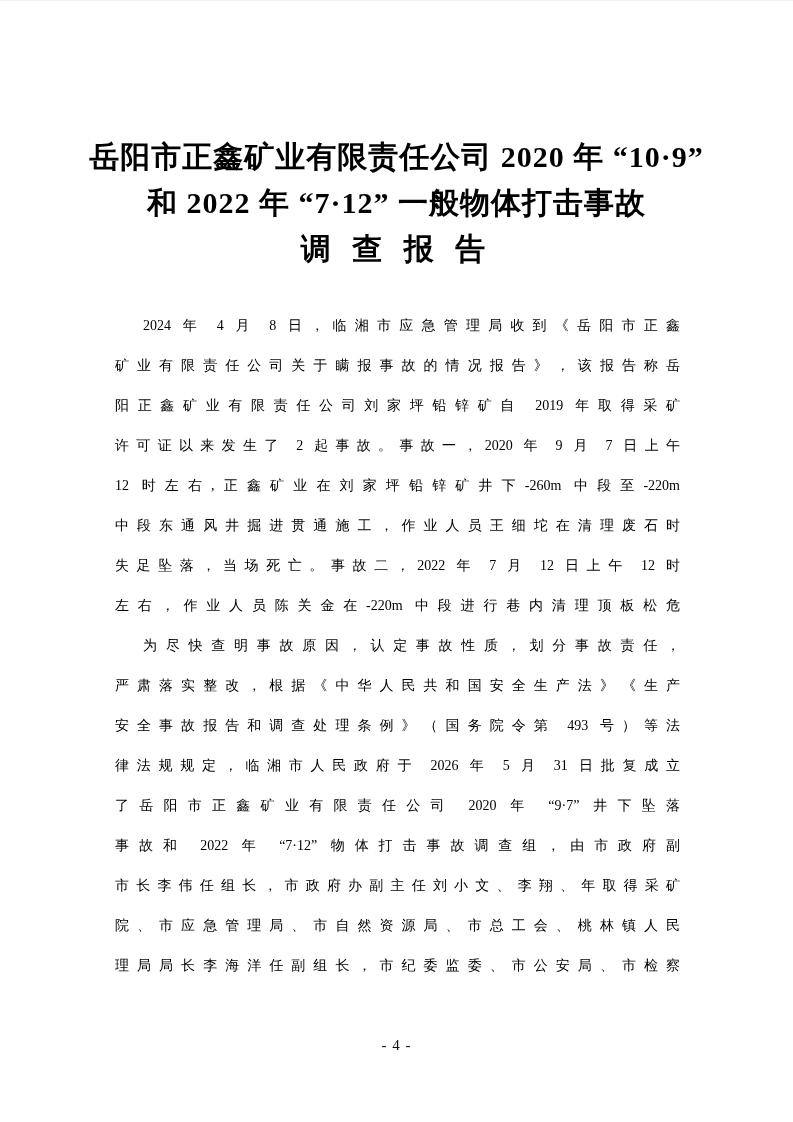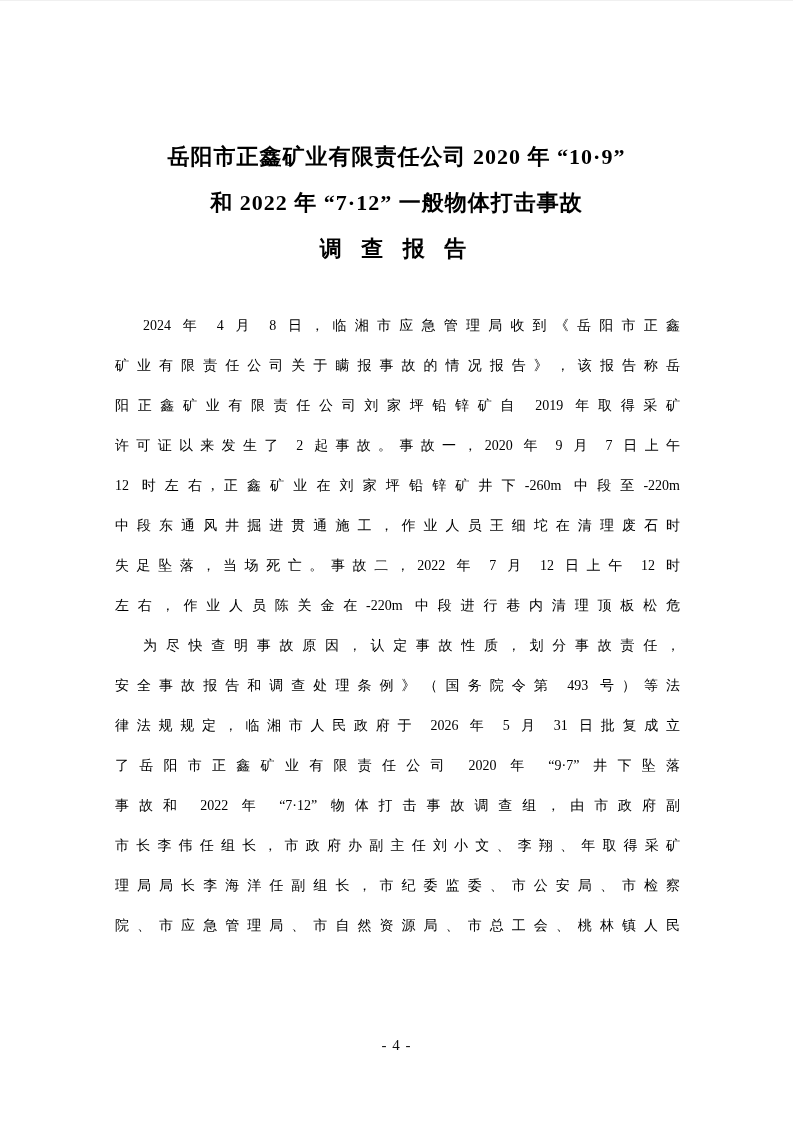--- a/index.html
+++ b/index.html
@@ -22,21 +22,21 @@
     box-sizing: border-box;
     border-top: 1px solid #f0f0f0;
   }
   .report-title {
     position: absolute;
     top: 133px;
     left: 40px;
     right: 40px;
     margin: 0;
     text-align: center;
-    font-size: 22px;
+    font-size: 30px;
     font-weight: 700;
     line-height: 46px;
     letter-spacing: 1px;
   }
   .title-line {
     white-space: nowrap;
   }
   .title-line.spread {
     letter-spacing: 7px;
   }
@@ -92,25 +92,26 @@
         <div class="doc-line">矿业有限责任公司关于瞒报事故的情况报告》，该报告称岳</div>
         <div class="doc-line">阳正鑫矿业有限责任公司刘家坪铅锌矿自 2019 年取得采矿</div>
         <div class="doc-line">许可证以来发生了 2 起事故。事故一，2020 年 9 月 7 日上午</div>
         <div class="doc-line">12 时左右,正鑫矿业在刘家坪铅锌矿井下-260m 中段至-220m</div>
         <div class="doc-line">中段东通风井掘进贯通施工，作业人员王细坨在清理废石时</div>
         <div class="doc-line">失足坠落，当场死亡。事故二，2022 年 7 月 12 日上午 12 时</div>
         <div class="doc-line">左右，作业人员陈关金在-220m 中段进行巷内清理顶板松危</div>
       </div>
       <div>
         <div class="doc-line indent">为尽快查明事故原因，认定事故性质，划分事故责任，</div>
+        <div class="doc-line">严肃落实整改，根据《中华人民共和国安全生产法》《生产</div>
         <div class="doc-line">安全事故报告和调查处理条例》（国务院令第 493 号）等法</div>
         <div class="doc-line">律法规规定，临湘市人民政府于 2026 年 5 月 31 日批复成立</div>
         <div class="doc-line">了岳阳市正鑫矿业有限责任公司 2020 年 “9·7” 井下坠落</div>
         <div class="doc-line">事故和 2022 年 “7·12” 物体打击事故调查组，由市政府副</div>
         <div class="doc-line">市长李伟任组长，市政府办副主任刘小文、李翔、年取得采矿</div>
+        <div class="doc-line">院、市应急管理局、市自然资源局、市总工会、桃林镇人民</div>
         <div class="doc-line">理局局长李海洋任副组长，市纪委监委、市公安局、市检察</div>
-        <div class="doc-line">院、市应急管理局、市自然资源局、市总工会、桃林镇人民</div>
       </div>
     </div>
 
   <div class="page-footer">- 4 -</div>
 
 </div>
 
 </body></html>

